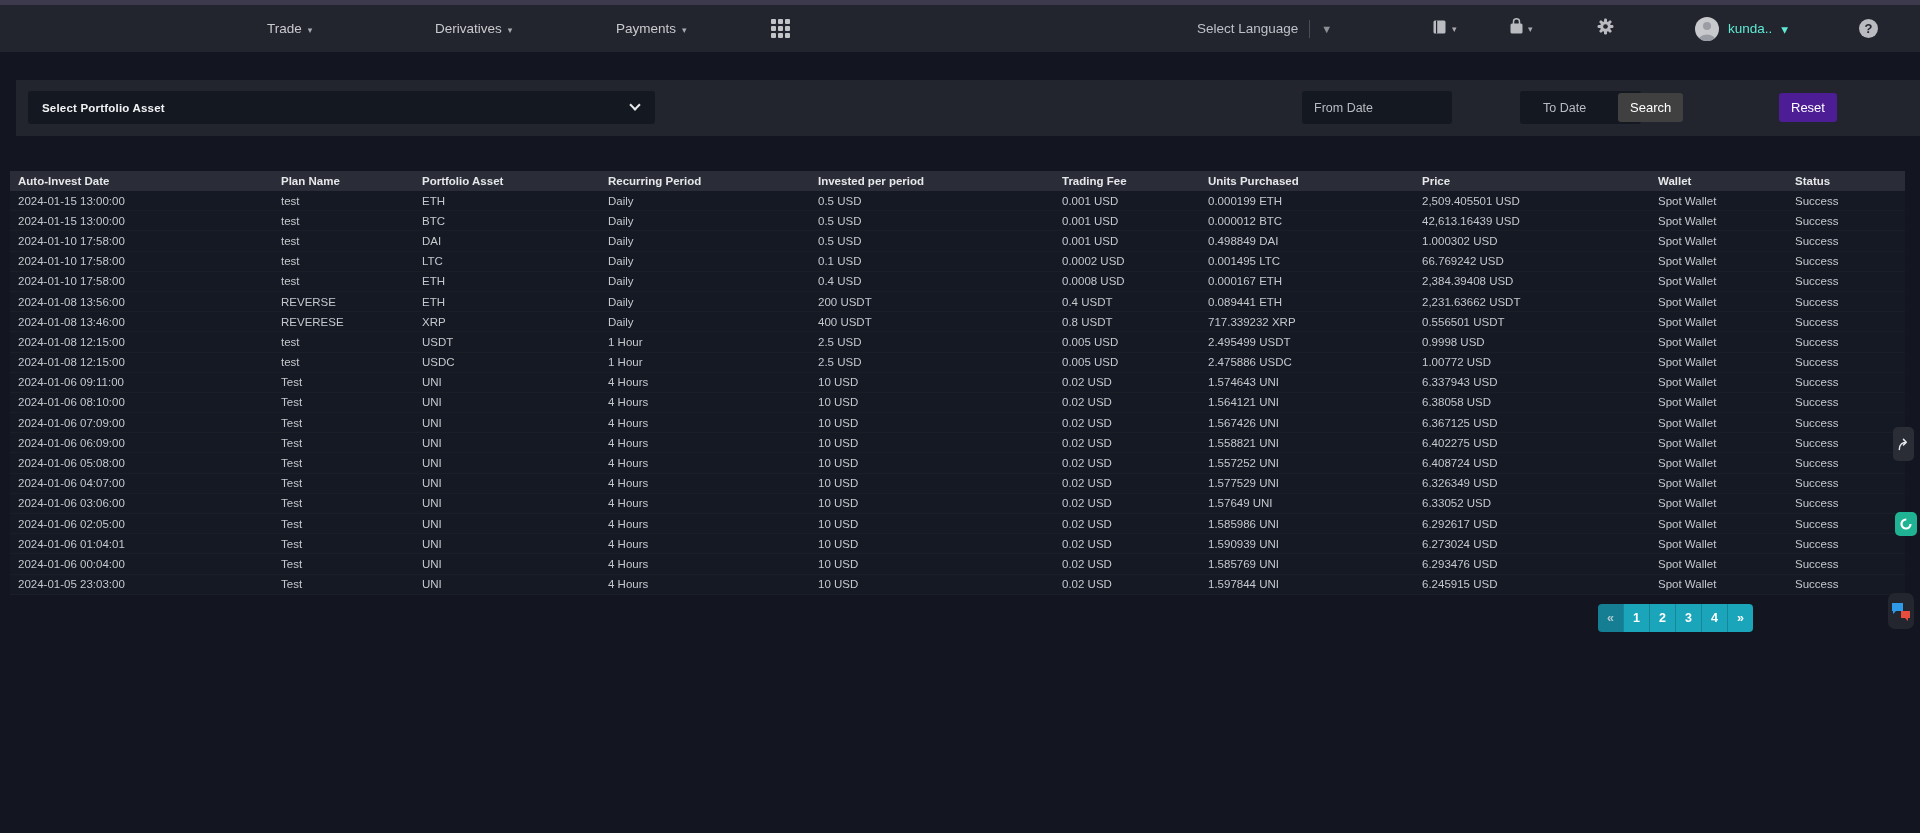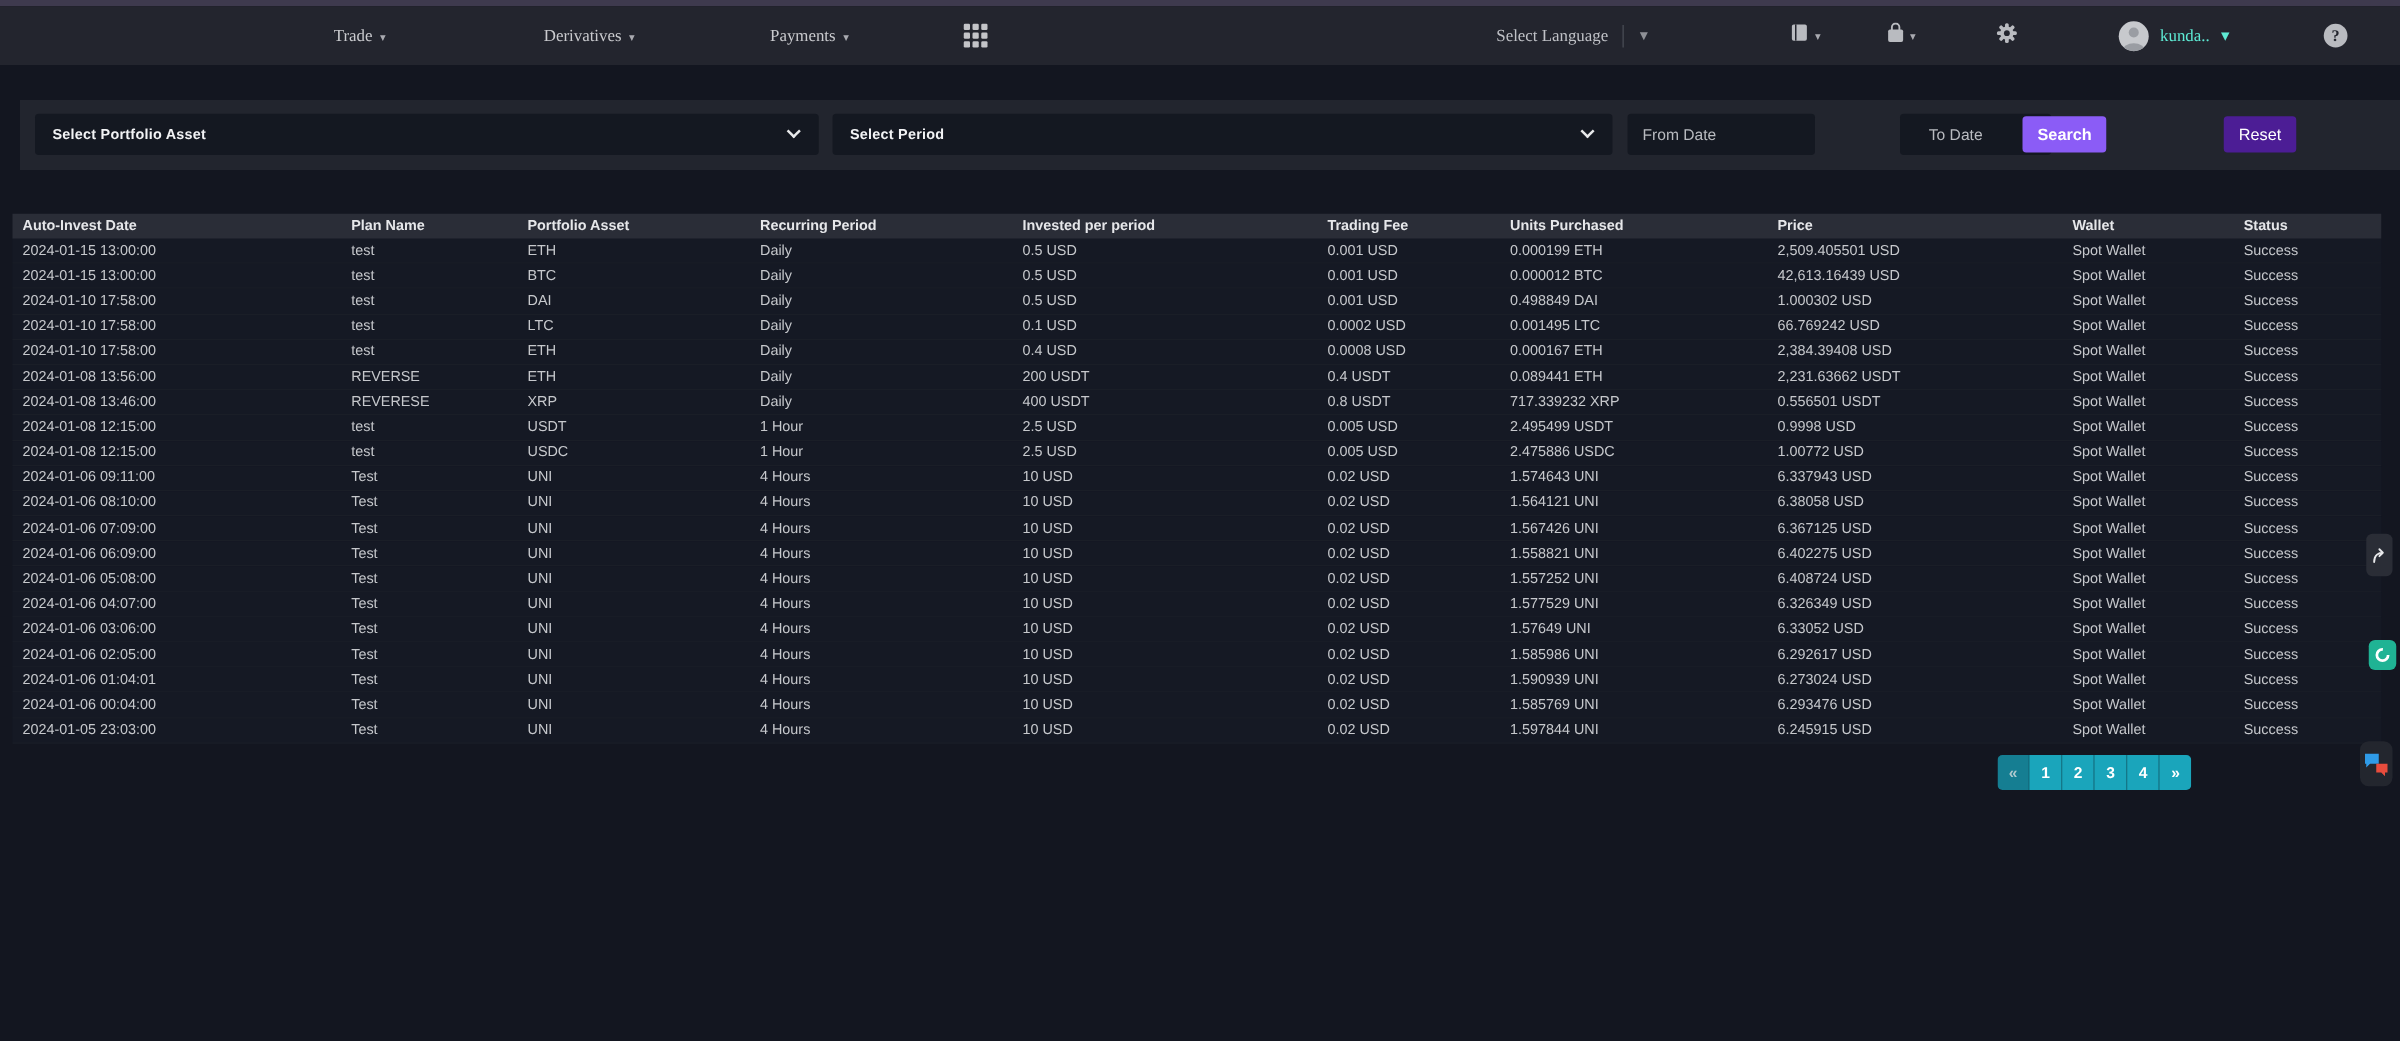--- a/index.html
+++ b/index.html
@@ -4,21 +4,21 @@
 <style>
   * { margin:0; padding:0; box-sizing:border-box; }
   html,body { width:1920px; height:833px; }
   body {
     position:relative; overflow:hidden;
     background:#131620;
     font-family:"Liberation Sans", sans-serif;
   }
   
   .topstrip { position:absolute; top:0; left:0; width:100%; height:5px; background:#3E3A4E; }
-  .nav { position:absolute; top:5px; left:0; width:100%; height:47px; background:#23252E;font-family:Liberation Serif, serif; }
+  .nav { position:absolute; top:5px; left:0; width:100%; height:47px; background:#23252E; }
   .nav-item { position:absolute; top:0; height:47px; display:flex; align-items:center; gap:6px;
     color:#C9CACE; font-size:13.5px; cursor:pointer; }
   .nav-item .caret { font-size:9px; color:#A9AAB0; margin-top:2px; }
   #nav-trade { left:267px; } #nav-derivatives { left:435px; } #nav-payments { left:616px; }
   .grid-icon { position:absolute; left:771px; top:14px; width:19px; height:19px;
     display:grid; grid-template-columns:repeat(3,5px); grid-template-rows:repeat(3,5px); gap:2px; cursor:pointer; }
   .grid-icon span { background:#C3C4C8; border-radius:1px; }
   .lang { position:absolute; left:1197px; top:0; height:47px; display:flex; align-items:center; gap:11px;
     color:#BFC1C6; font-size:13.5px; cursor:pointer; }
   .vline { width:1px; height:18px; background:#4A4D56; }
@@ -42,21 +42,21 @@
   .sel-label { color:#F2F3F5; font-size:11.5px; font-weight:bold; letter-spacing:.2px; }
   .chev { width:8px; height:8px; border-right:2px solid #E8E9EB; border-bottom:2px solid #E8E9EB;
     transform:rotate(45deg); margin-top:-5px; }
   .date-input { position:absolute; top:11px; height:33px; background:#141821; border:none; border-radius:3px;
     color:#86efac; font-size:12.5px; padding:0 12px; font-family:inherit; outline:none; }
   .date-input::placeholder { color:#B9BBC0; opacity:1; }
   #from-date { left:1286px; width:150px; }
   #to-date { left:1504px; width:121px;padding-left:23px; }
   .btn { position:absolute; top:13px; height:29px; border:none; border-radius:3px; color:#fff;
     font-size:13px; font-family:inherit; cursor:pointer; padding:0 12px; }
-  #search-btn { left:1602px; background:#8b5cf6;font-weight:bold; }
+  #search-btn { left:1602px; background:#404040; }
   #reset-btn { left:1763px; background:#4c1d95;text-align:right; }
   
   .thead, .trow { display:grid;
     grid-template-columns:263px 141px 186px 210px 244px 146px 214px 236px 137px 1fr; align-items:center; }
   .thead { position:absolute; top:171px; left:10px; width:1895px; height:20px; background:#2A2D37; }
   .hcell { color:#E6E7EA; font-size:11.5px; font-weight:bold; padding-left:8px; white-space:nowrap; }
   .tbody { position:absolute; top:191px; left:10px; width:1895px; }
   .trow { height:20.2px; background:#151924; border-bottom:1px solid #1A1E27; }
   .tcell { color:#C6C8CC; font-size:11.5px; padding-left:8px; white-space:nowrap; }
   
@@ -156,24 +156,20 @@
   </div>
 
   <div class="help">?</div>
 </header>
 
 <section class="filter-panel">
   <div class="select" id="sel-asset">
     <span class="sel-label">Select Portfolio Asset</span>
     <span class="chev"></span>
   </div>
-  <div class="select" id="sel-period">
-    <span class="sel-label">Select Period</span>
-    <span class="chev"></span>
-  </div>
   <input class="date-input" id="from-date" placeholder="From Date" style="">
   <input class="date-input" id="to-date" placeholder="To Date" style="">
   <button class="btn" id="search-btn">Search</button>
   <button class="btn" id="reset-btn">Reset</button>
 </section>
 
 <div class="thead">
     <div class="hcell">Auto-Invest Date</div>
     <div class="hcell">Plan Name</div>
     <div class="hcell">Portfolio Asset</div>

